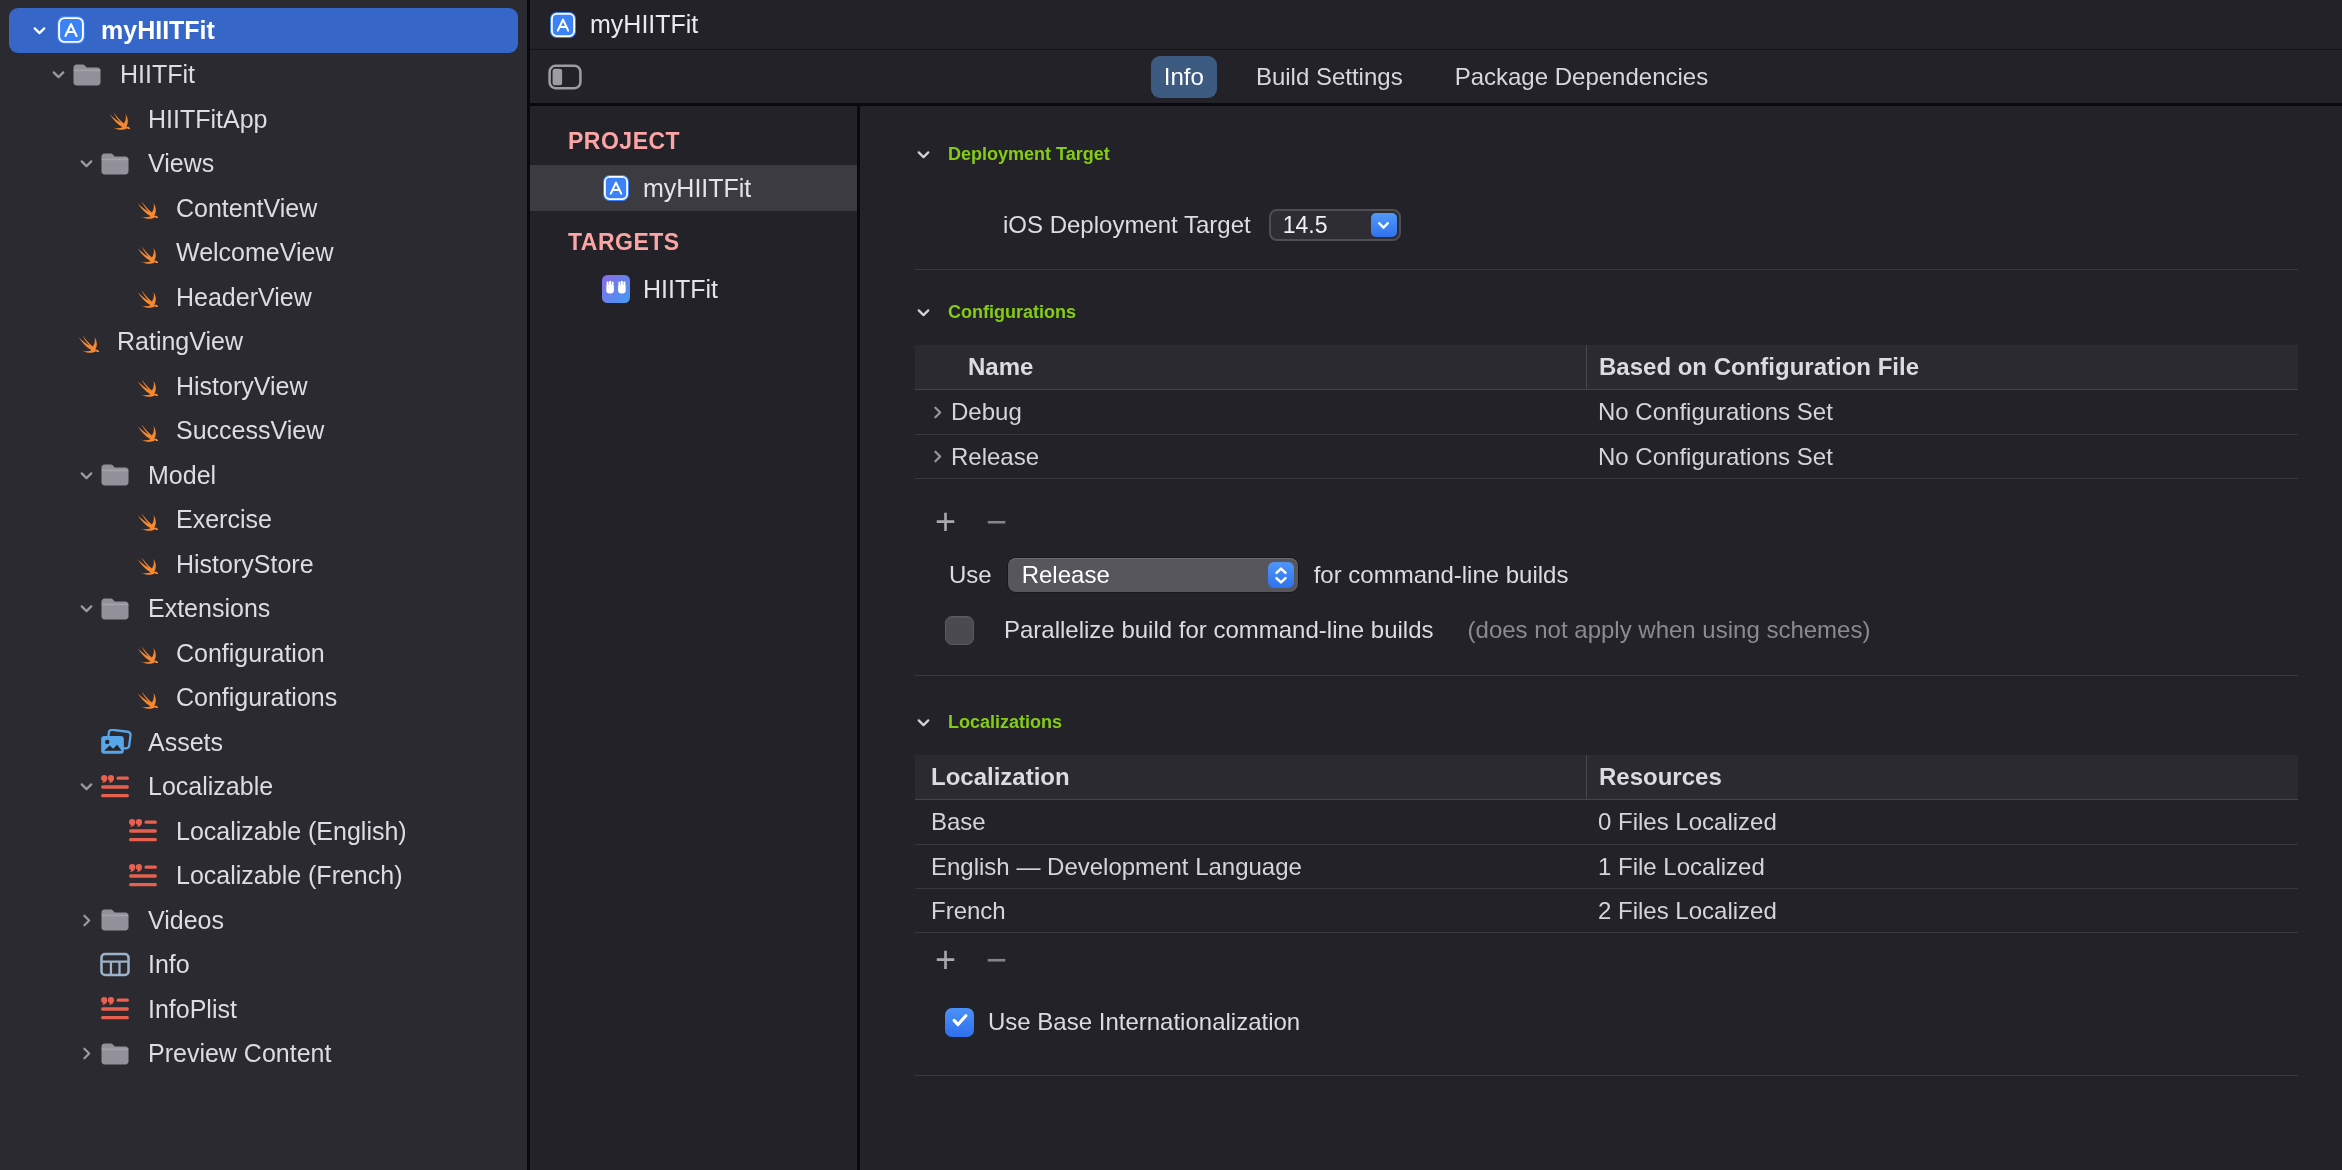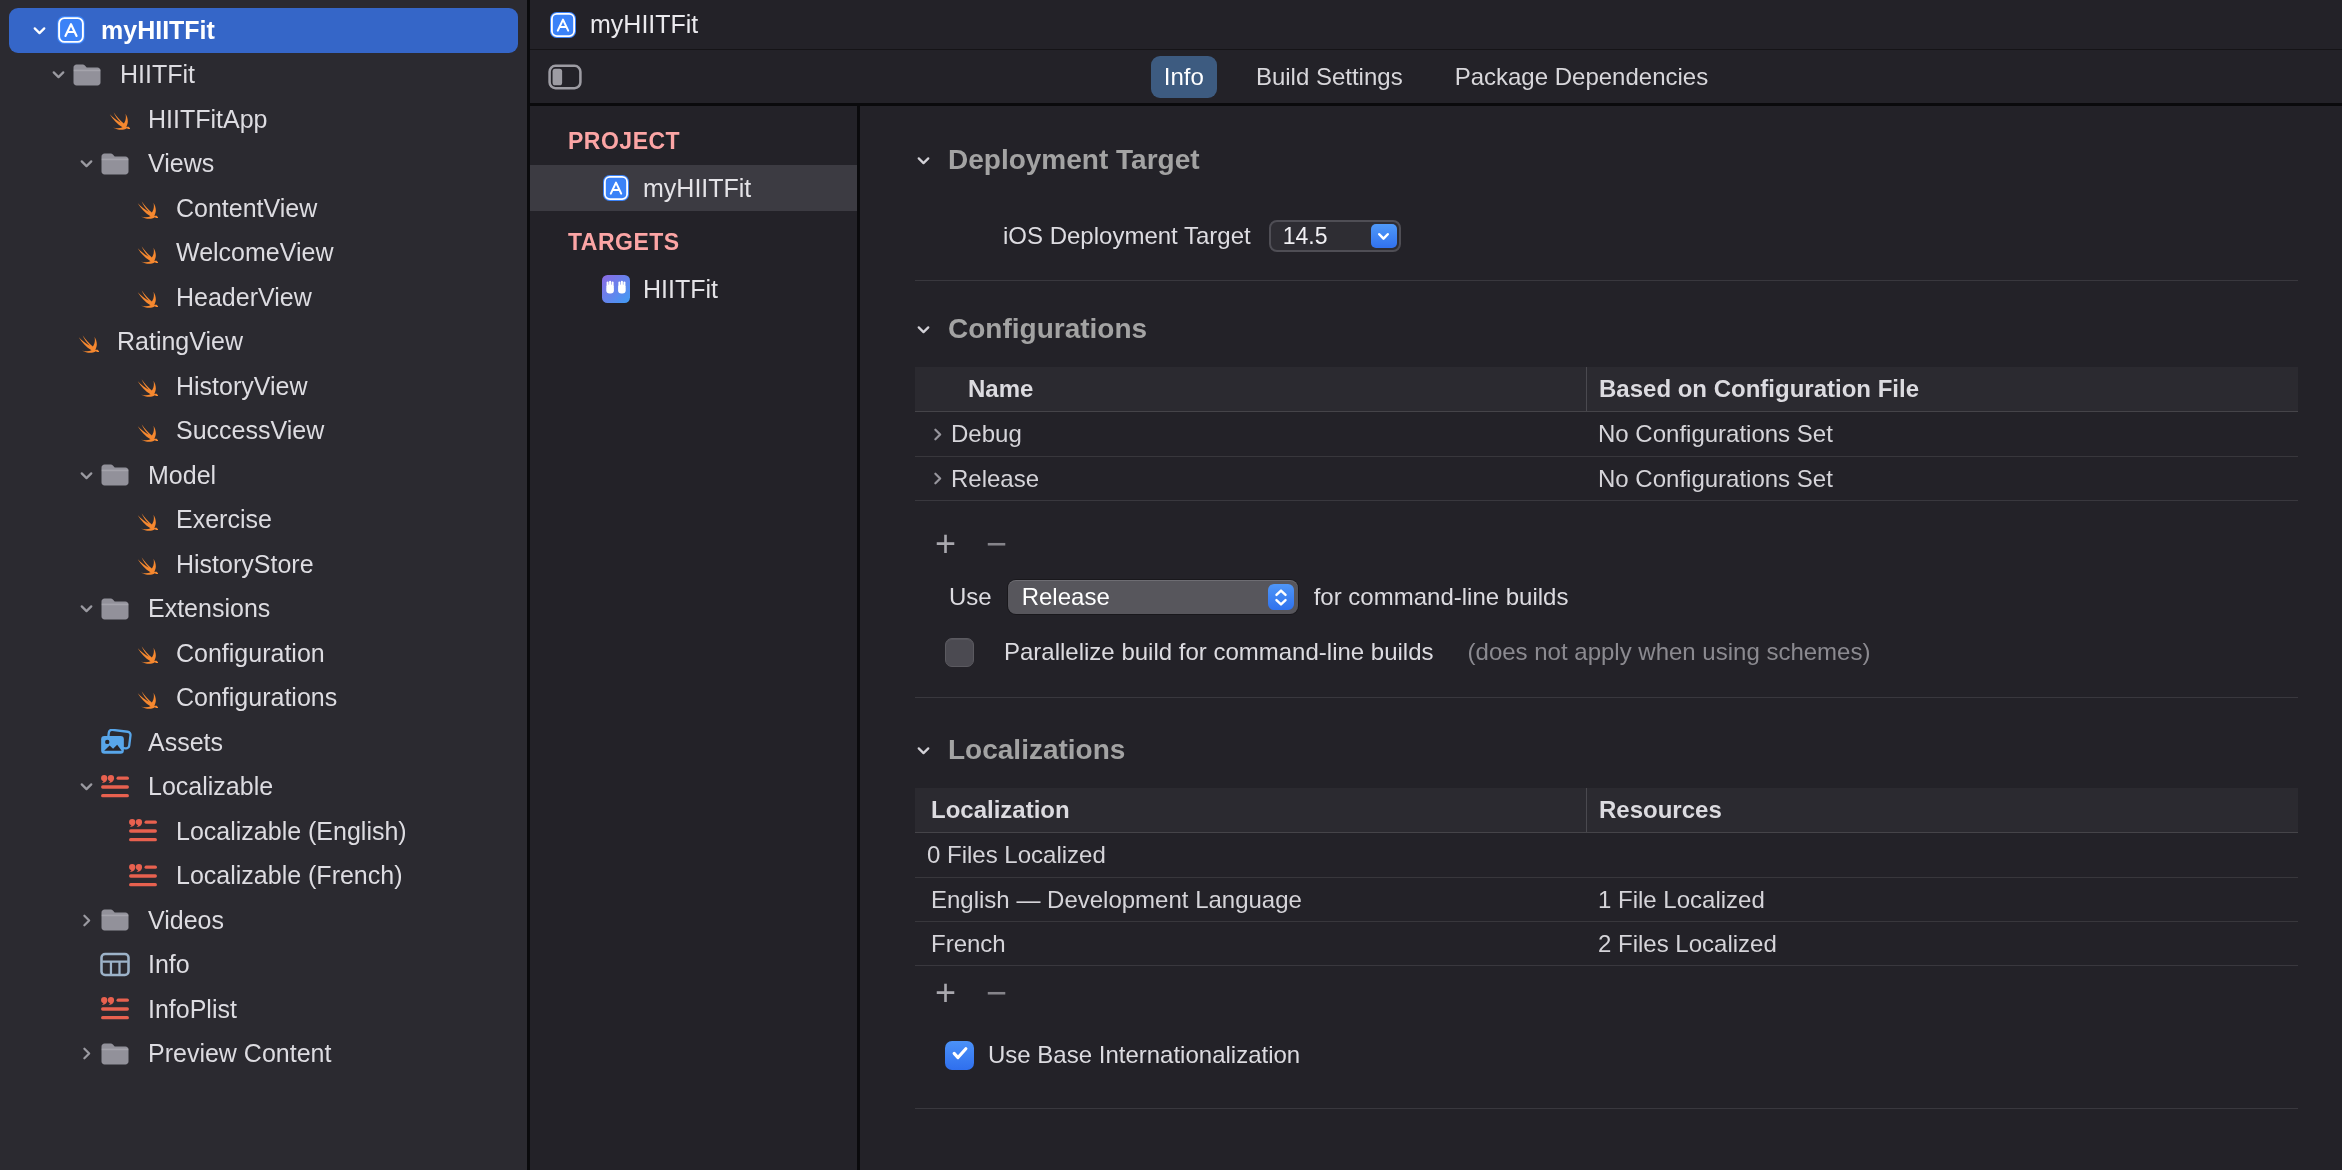--- a/index.html
+++ b/index.html
@@ -56,21 +56,21 @@
   .sel-head { font-size:23px; font-weight:700; color:#fca5a5; padding:8px 0 10px 38px; letter-spacing:.5px; }
   .sel-row { height:46px; display:flex; align-items:center; gap:13px; padding-left:72px; font-size:25px; color:#e4e3e7; }
   .sel-row.selected { background:#3c3b42; }
   .sel-row .sico { width:28px; min-width:28px; height:28px; }
   .sel-gap { height:10px; }
 
   
   .main { flex:1; background:#232228; padding:38px 44px 0 55px; overflow:hidden; font-size:24px; }
   .sect-head { display:flex; align-items:center; gap:16px; }
   .sect-head .schev { color:#d3d2d8; display:flex; }
-  .sect-title { font-size:28px; font-weight:700; color:#a3a3a3; }
+  .sect-title { font-size:18px; font-weight:700; color:#84cc16; }
 
   .dep-row { margin-top:44px; margin-left:88px; display:flex; align-items:center; gap:18px; height:32px; }
   .dep-label { color:#dddce1; }
   .combo {
     width:132px; height:32px; background:#2e2d33; border:2px solid #4f4e55; border-radius:8px;
     position:relative; display:flex; align-items:center; padding-left:12px; font-size:23px; color:#f1f0f4;
   }
   .combo .cbtn {
     position:absolute; right:2px; top:2px; bottom:2px; width:26px; border-radius:5px;
     background:linear-gradient(#509af8,#3171ee); display:flex; align-items:center; justify-content:center;
@@ -604,20 +604,21 @@
         </div>
 
         <div class="xtable">
           <div class="thead">
             <div class="c1">Localization</div>
             <div class="c2">Resources</div>
           </div>
           <div>
 
               <div class="tr">
+                <div class="c1 no-chev">Base</div>
                 <div class="c2">0 Files Localized</div>
               </div>
 
               <div class="tr">
                 <div class="c1 no-chev">English — Development Language</div>
                 <div class="c2">1 File Localized</div>
               </div>
 
               <div class="tr">
                 <div class="c1 no-chev">French</div>

